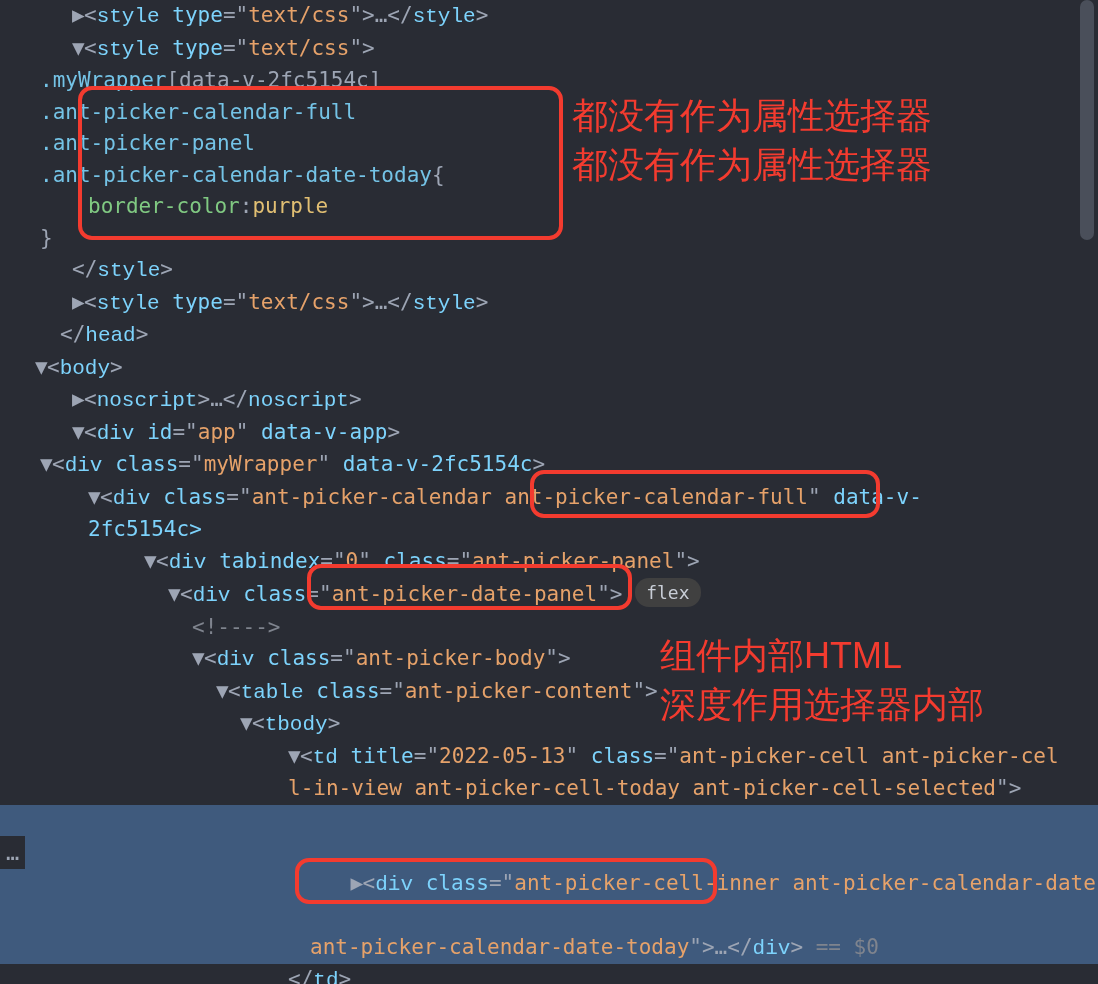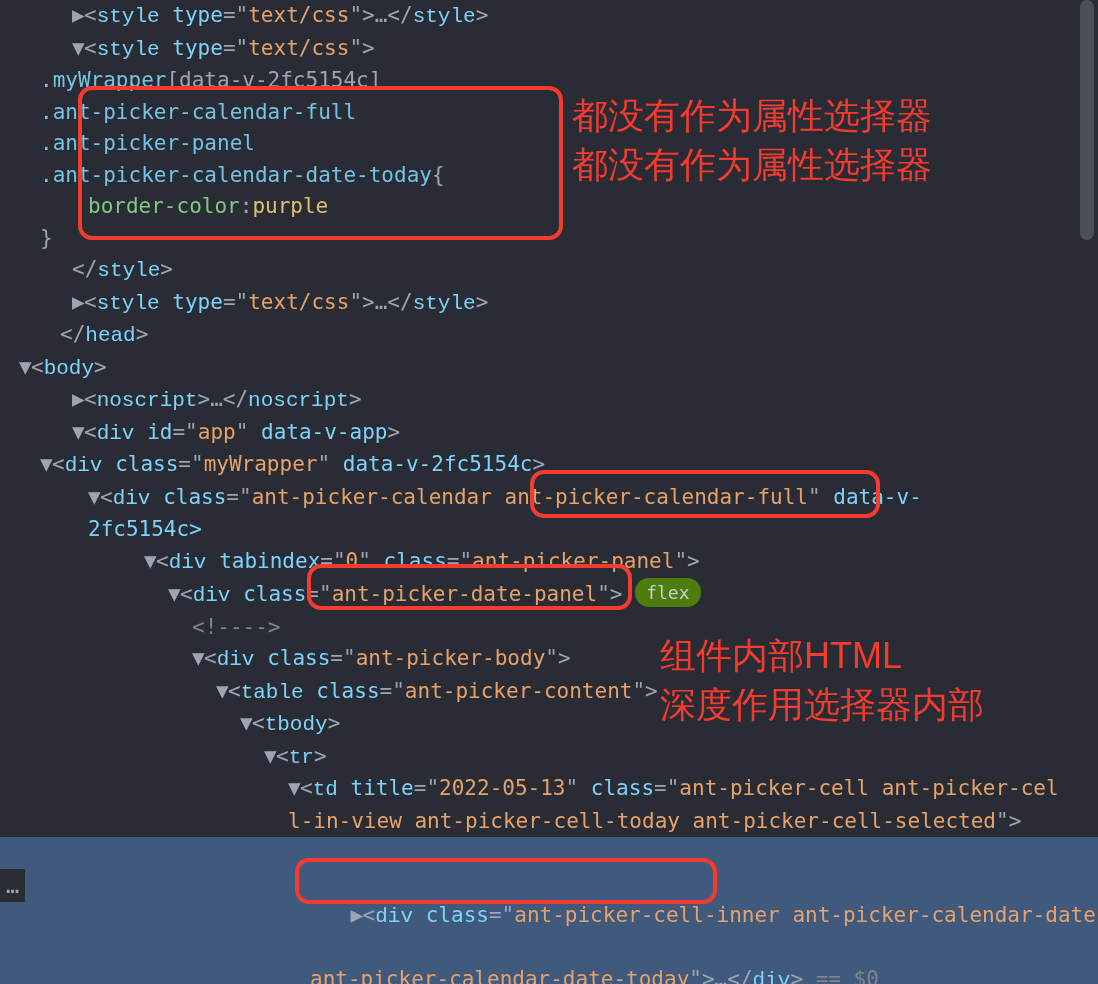--- a/index.html
+++ b/index.html
@@ -36,21 +36,21 @@
   .cssprop { color:#80c982; }
   .cssval { color:#e1bf73; }
   .comment { color:#7f848e; }
   .ellipsis { color:#9da5b4; }
   .selected-line {
     background:#3f5a7d;
   }
   .dim { color:#7f848e; }
   .pill {
     display:inline-block;
-    background:#4d7c0f;
+    background:#404040;
     color:#c8cdd6;
     border-radius:14px;
     padding:1px 11px;
     font-size:18px;
     vertical-align:2px;
   }
   .redbox {
     position:absolute;
     border:4px solid #f33b2f;
     border-radius:14px;
@@ -108,21 +108,21 @@
   <div class="line pl2"><span class="cssclass">.ant-picker-calendar-date-today</span><span>{</span></div>
   <div class="line pl3"><span class="cssprop">border-color</span><span>:</span><span class="cssval">purple</span></div>
   <div class="line pl2"><span>}</span></div>
 
   <div class="line pl1"><span class="tag">&lt;/</span><span class="tagname">style</span><span class="tag">&gt;</span></div>
 
   <div class="line pl1"><span class="arrow">▶</span><span class="tag">&lt;</span><span class="tagname">style</span> <span class="attrname">type</span><span class="tag">=</span><span class="tag">"</span><span class="attrval">text/css</span><span class="tag">"</span><span class="tag">&gt;</span><span class="ellipsis">…</span><span class="tag">&lt;/</span><span class="tagname">style</span><span class="tag">&gt;</span></div>
 
   <div class="line pl0"><span class="tag">&lt;/</span><span class="tagname">head</span><span class="tag">&gt;</span></div>
 
-  <div class="line" style="padding-left:19px"><span class="arrow">▼</span><span class="tag">&lt;</span><span class="tagname">body</span><span class="tag">&gt;</span></div>
+  <div class="line" style="padding-left:35px"><span class="arrow">▼</span><span class="tag">&lt;</span><span class="tagname">body</span><span class="tag">&gt;</span></div>
 
   <div class="line pl1"><span class="arrow">▶</span><span class="tag">&lt;</span><span class="tagname">noscript</span><span class="tag">&gt;</span><span class="ellipsis">…</span><span class="tag">&lt;/</span><span class="tagname">noscript</span><span class="tag">&gt;</span></div>
 
   <div class="line pl1"><span class="arrow">▼</span><span class="tag">&lt;</span><span class="tagname">div</span> <span class="attrname">id</span><span class="tag">=</span><span class="tag">"</span><span class="attrval">app</span><span class="tag">"</span> <span class="attrname">data-v-app</span><span class="tag">&gt;</span></div>
 
   <div class="line pl2"><span class="arrow">▼</span><span class="tag">&lt;</span><span class="tagname">div</span> <span class="attrname">class</span><span class="tag">=</span><span class="tag">"</span><span class="attrval">myWrapper</span><span class="tag">"</span> <span class="attrname">data-v-2fc5154c</span><span class="tag">&gt;</span></div>
 
   <div class="line pl3"><span class="arrow">▼</span><span class="tag">&lt;</span><span class="tagname">div</span> <span class="attrname">class</span><span class="tag">=</span><span class="tag">"</span><span class="attrval">ant-picker-calendar </span><span class="attrval">ant-picker-calendar-full</span><span class="tag">"</span> <span class="attrname">data-v-</span></div>
   <div class="line pl3"><span class="attrname">2fc5154c&gt;</span></div>
 
@@ -131,21 +131,20 @@
   <div class="line pl5"><span class="arrow">▼</span><span class="tag">&lt;</span><span class="tagname">div</span> <span class="attrname">class</span><span class="tag">=</span><span class="tag">"</span><span class="attrval">ant-picker-date-panel</span><span class="tag">"</span><span class="tag">&gt;</span> <span class="pill">flex</span></div>
 
   <div class="line pl6"><span class="comment">&lt;!----&gt;</span></div>
 
   <div class="line pl6"><span class="arrow">▼</span><span class="tag">&lt;</span><span class="tagname">div</span> <span class="attrname">class</span><span class="tag">=</span><span class="tag">"</span><span class="attrval">ant-picker-body</span><span class="tag">"</span><span class="tag">&gt;</span></div>
 
   <div class="line pl7"><span class="arrow">▼</span><span class="tag">&lt;</span><span class="tagname">table</span> <span class="attrname">class</span><span class="tag">=</span><span class="tag">"</span><span class="attrval">ant-picker-content</span><span class="tag">"</span><span class="tag">&gt;</span></div>
 
   <div class="line pl8"><span class="arrow">▼</span><span class="tag">&lt;</span><span class="tagname">tbody</span><span class="tag">&gt;</span></div>
 
-  <div class="line pl9"><span class="arrow">▼</span><span class="tag">&lt;</span><span class="tagname">tr</span><span class="tag">&gt;</span></div>
 
   <div class="line pl10"><span class="arrow">▼</span><span class="tag">&lt;</span><span class="tagname">td</span> <span class="attrname">title</span><span class="tag">=</span><span class="tag">"</span><span class="attrval">2022-05-13</span><span class="tag">"</span> <span class="attrname">class</span><span class="tag">=</span><span class="tag">"</span><span class="attrval">ant-picker-cell ant-picker-cel</span></div>
   <div class="line pl10"><span class="attrval">l-in-view ant-picker-cell-today ant-picker-cell-selected</span><span class="tag">"</span><span class="tag">&gt;</span></div>
 
   <div class="line selected-line" style="padding-left:0">
     <span class="ellipsis-badge">…</span>
     <span style="padding-left:300px"><span class="arrow">▶</span><span class="tag">&lt;</span><span class="tagname">div</span> <span class="attrname">class</span><span class="tag">=</span><span class="tag">"</span><span class="attrval">ant-picker-cell-inner ant-picker-calendar-date</span></span>
   </div>
   <div class="line selected-line pl10b"><span class="attrval">ant-picker-calendar-date-today</span><span class="tag">"</span><span class="tag">&gt;</span><span class="ellipsis">…</span><span class="tag">&lt;/</span><span class="tagname">div</span><span class="tag">&gt;</span><span class="dim"> == $0</span></div>
 

